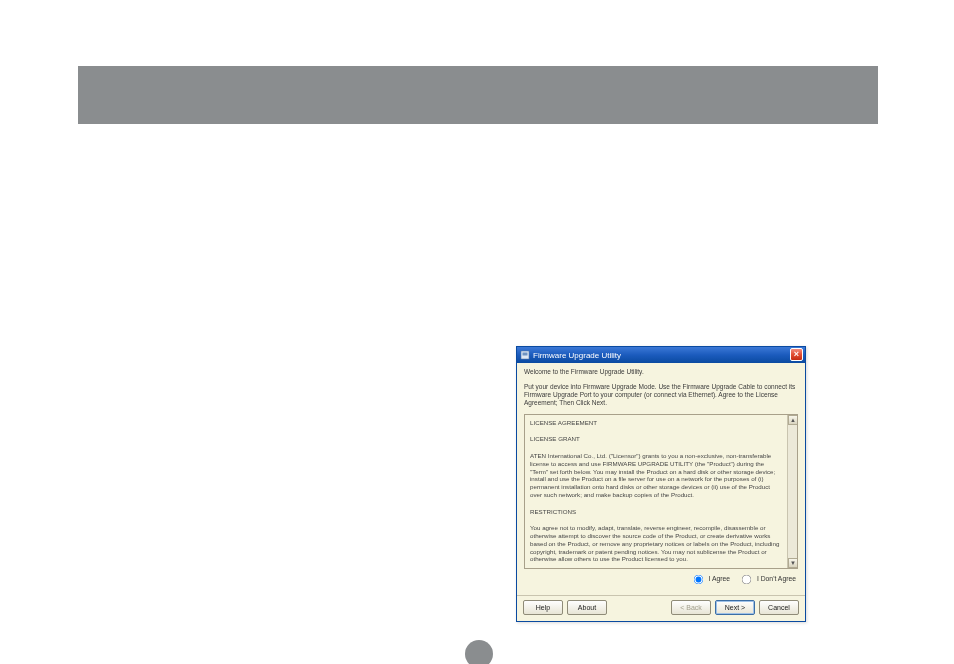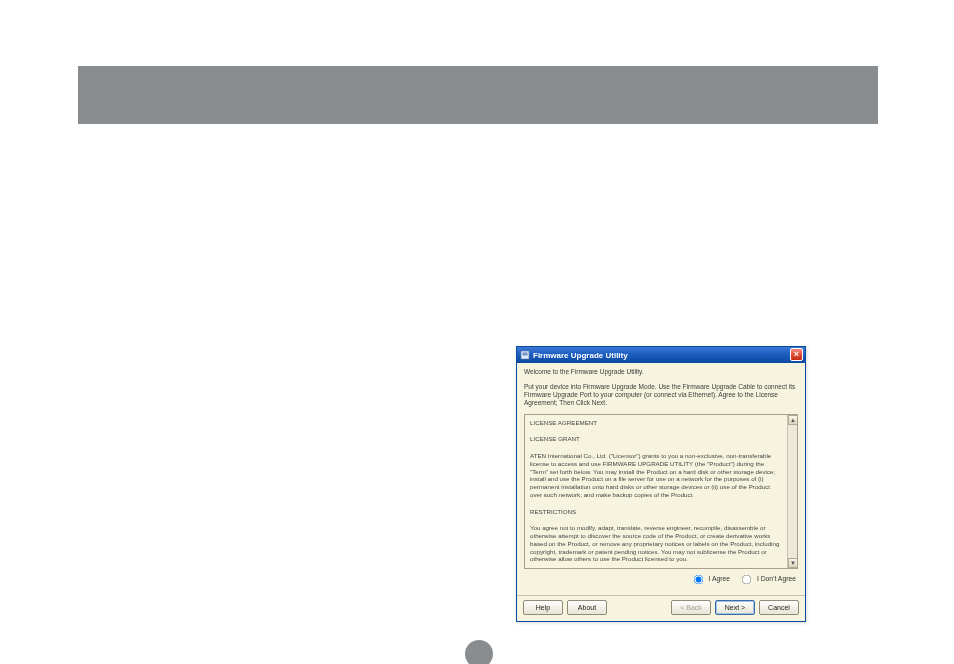--- a/index.html
+++ b/index.html
@@ -49,21 +49,21 @@
   .titlebar .app-icon {
     width: 10px;
     height: 10px;
     display: inline-flex;
     align-items: center;
     justify-content: center;
     margin-right: 3px;
   }
   .titlebar .title-text {
     color: #fff;
-    font-weight: bold;
+    font-weight: normal;
     font-size: 8px;
     white-space: nowrap;
   }
   .close-btn {
     position: absolute;
     right: 2px;
     top: 1px;
     width: 13px;
     height: 13px;
     background: linear-gradient(to bottom, #f28b7d 0%, #e24d33 50%, #c42c14 100%);

